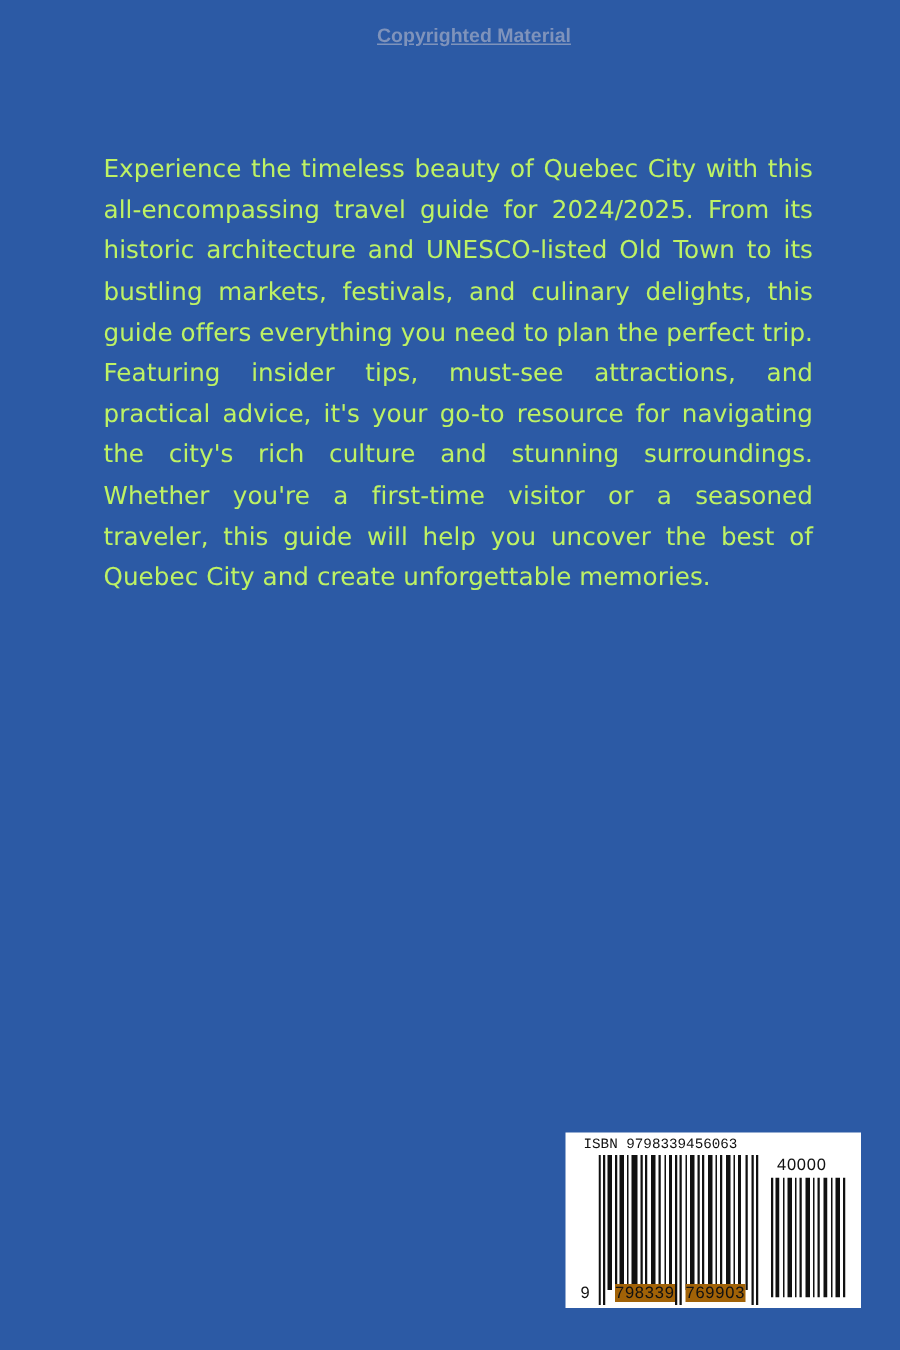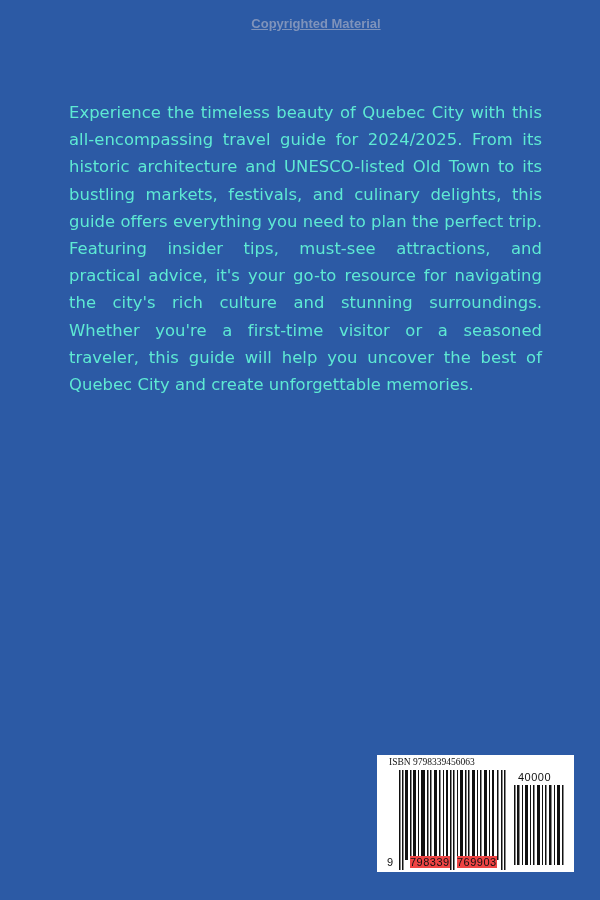--- a/index.html
+++ b/index.html
@@ -12,48 +12,48 @@
     .watermark {
       position: absolute; top: 16px; left: 16px; width: 600px;
       text-align: center;
       font-family: "Liberation Sans", sans-serif;
       font-weight: bold; font-size: 13px;
       color: #7f93bb;
       text-decoration: underline;
     }
     .blurb {
       position: absolute; left: 69px; top: 99px; width: 473px;
-      color: #5eead4;
+      color: #bef264;
       font-family: "DejaVu Sans", sans-serif;
       font-size: 16.4px; line-height: 27.2px;
       text-align: justify;
       letter-spacing: 0.05px;
     }
     .barcode-box {
       position: absolute; left: 377px; top: 755px;
       width: 197px; height: 117px;
       background: #ffffff;
     }
     .isbn-text {
       position: absolute; left: 12px; top: 2px;
-      font-family: Liberation Serif, serif;
+      font-family: Liberation Mono, monospace;
       font-size: 9.5px; color: #111;
     }
     .price-text {
       position: absolute; left: 141px; top: 16px;
       font-family: "Liberation Sans", sans-serif;
       font-size: 11px; color: #111; letter-spacing: 0.5px;
     }
     .main-bars { position: absolute; left: 22px; top: 15px; }
     .addon-bars { position: absolute; left: 137px; top: 30px; }
     .digits {
       position: absolute; top: 101px;
       font-family: "Liberation Sans", sans-serif;
       font-size: 11px; color: #111; line-height: 12px;
-      background: #ef4444;
+      background: #a16207;
     }
     .d0 { left: 10px; background: transparent; }
     .d1 { left: 33px; letter-spacing: 0.5px; }
     .d2 { left: 80px; letter-spacing: 0.5px; }
   </style>
 </head>
 <body>
 
 <div class="watermark">Copyrighted Material</div>
 

